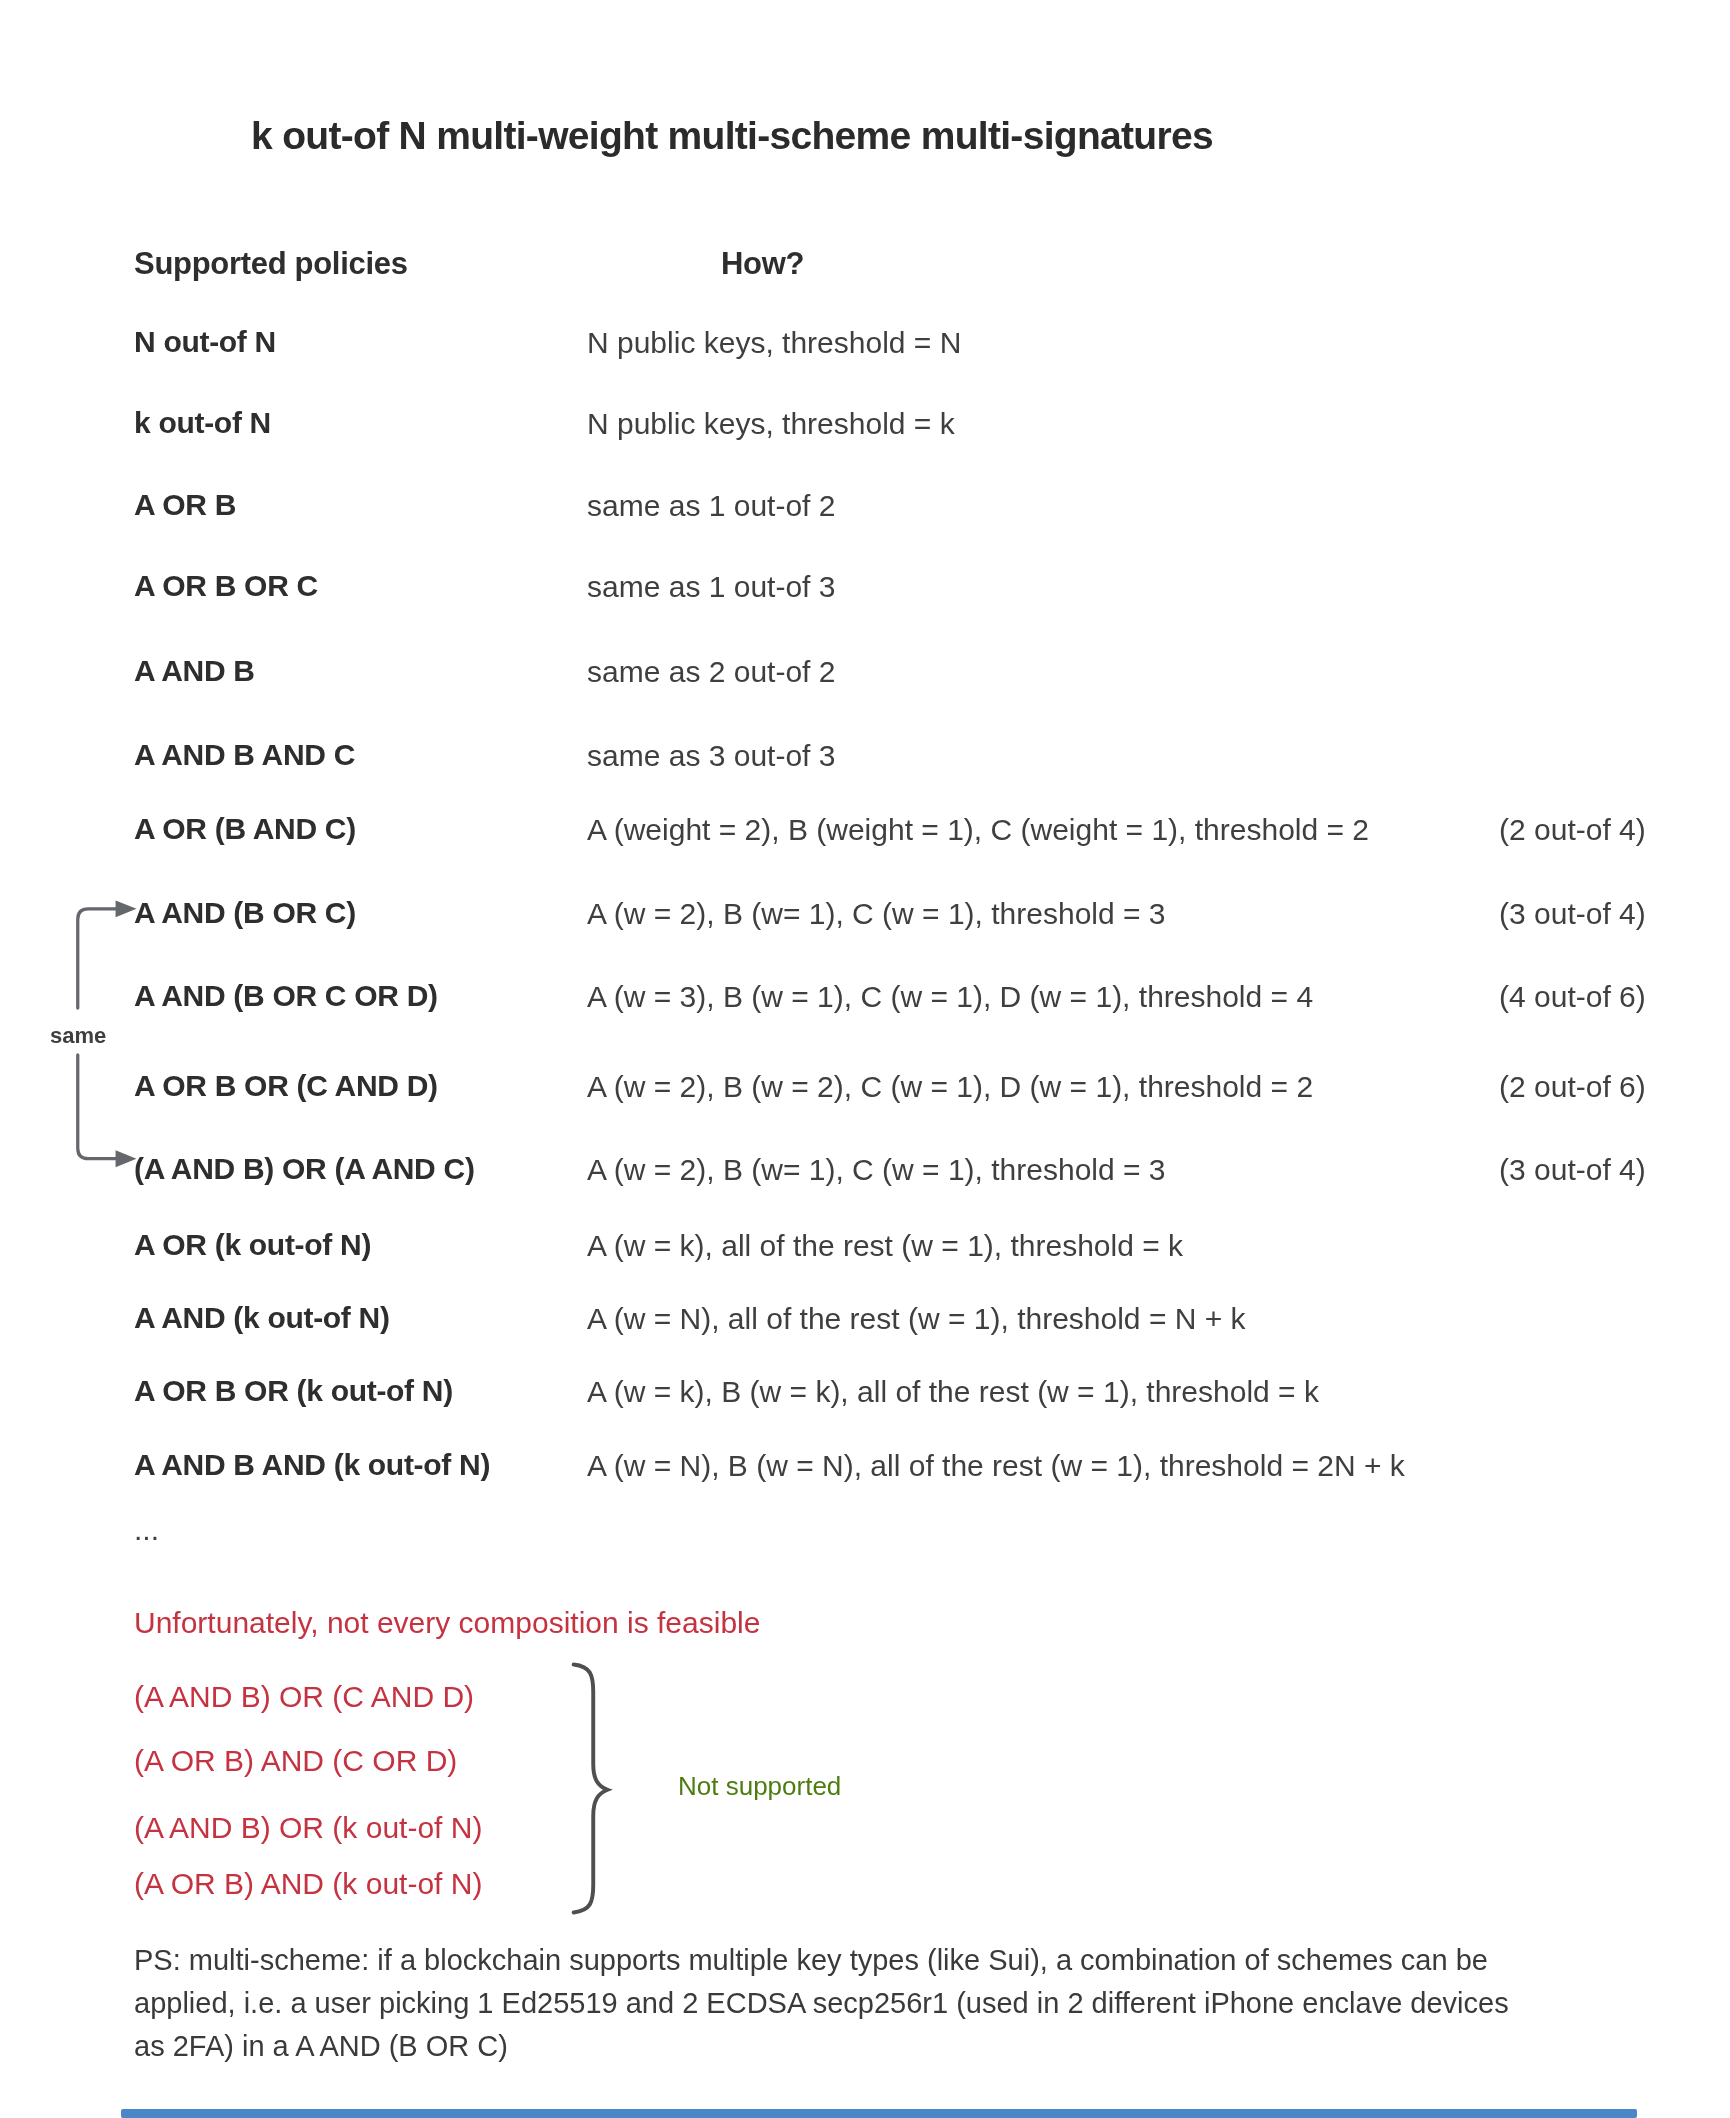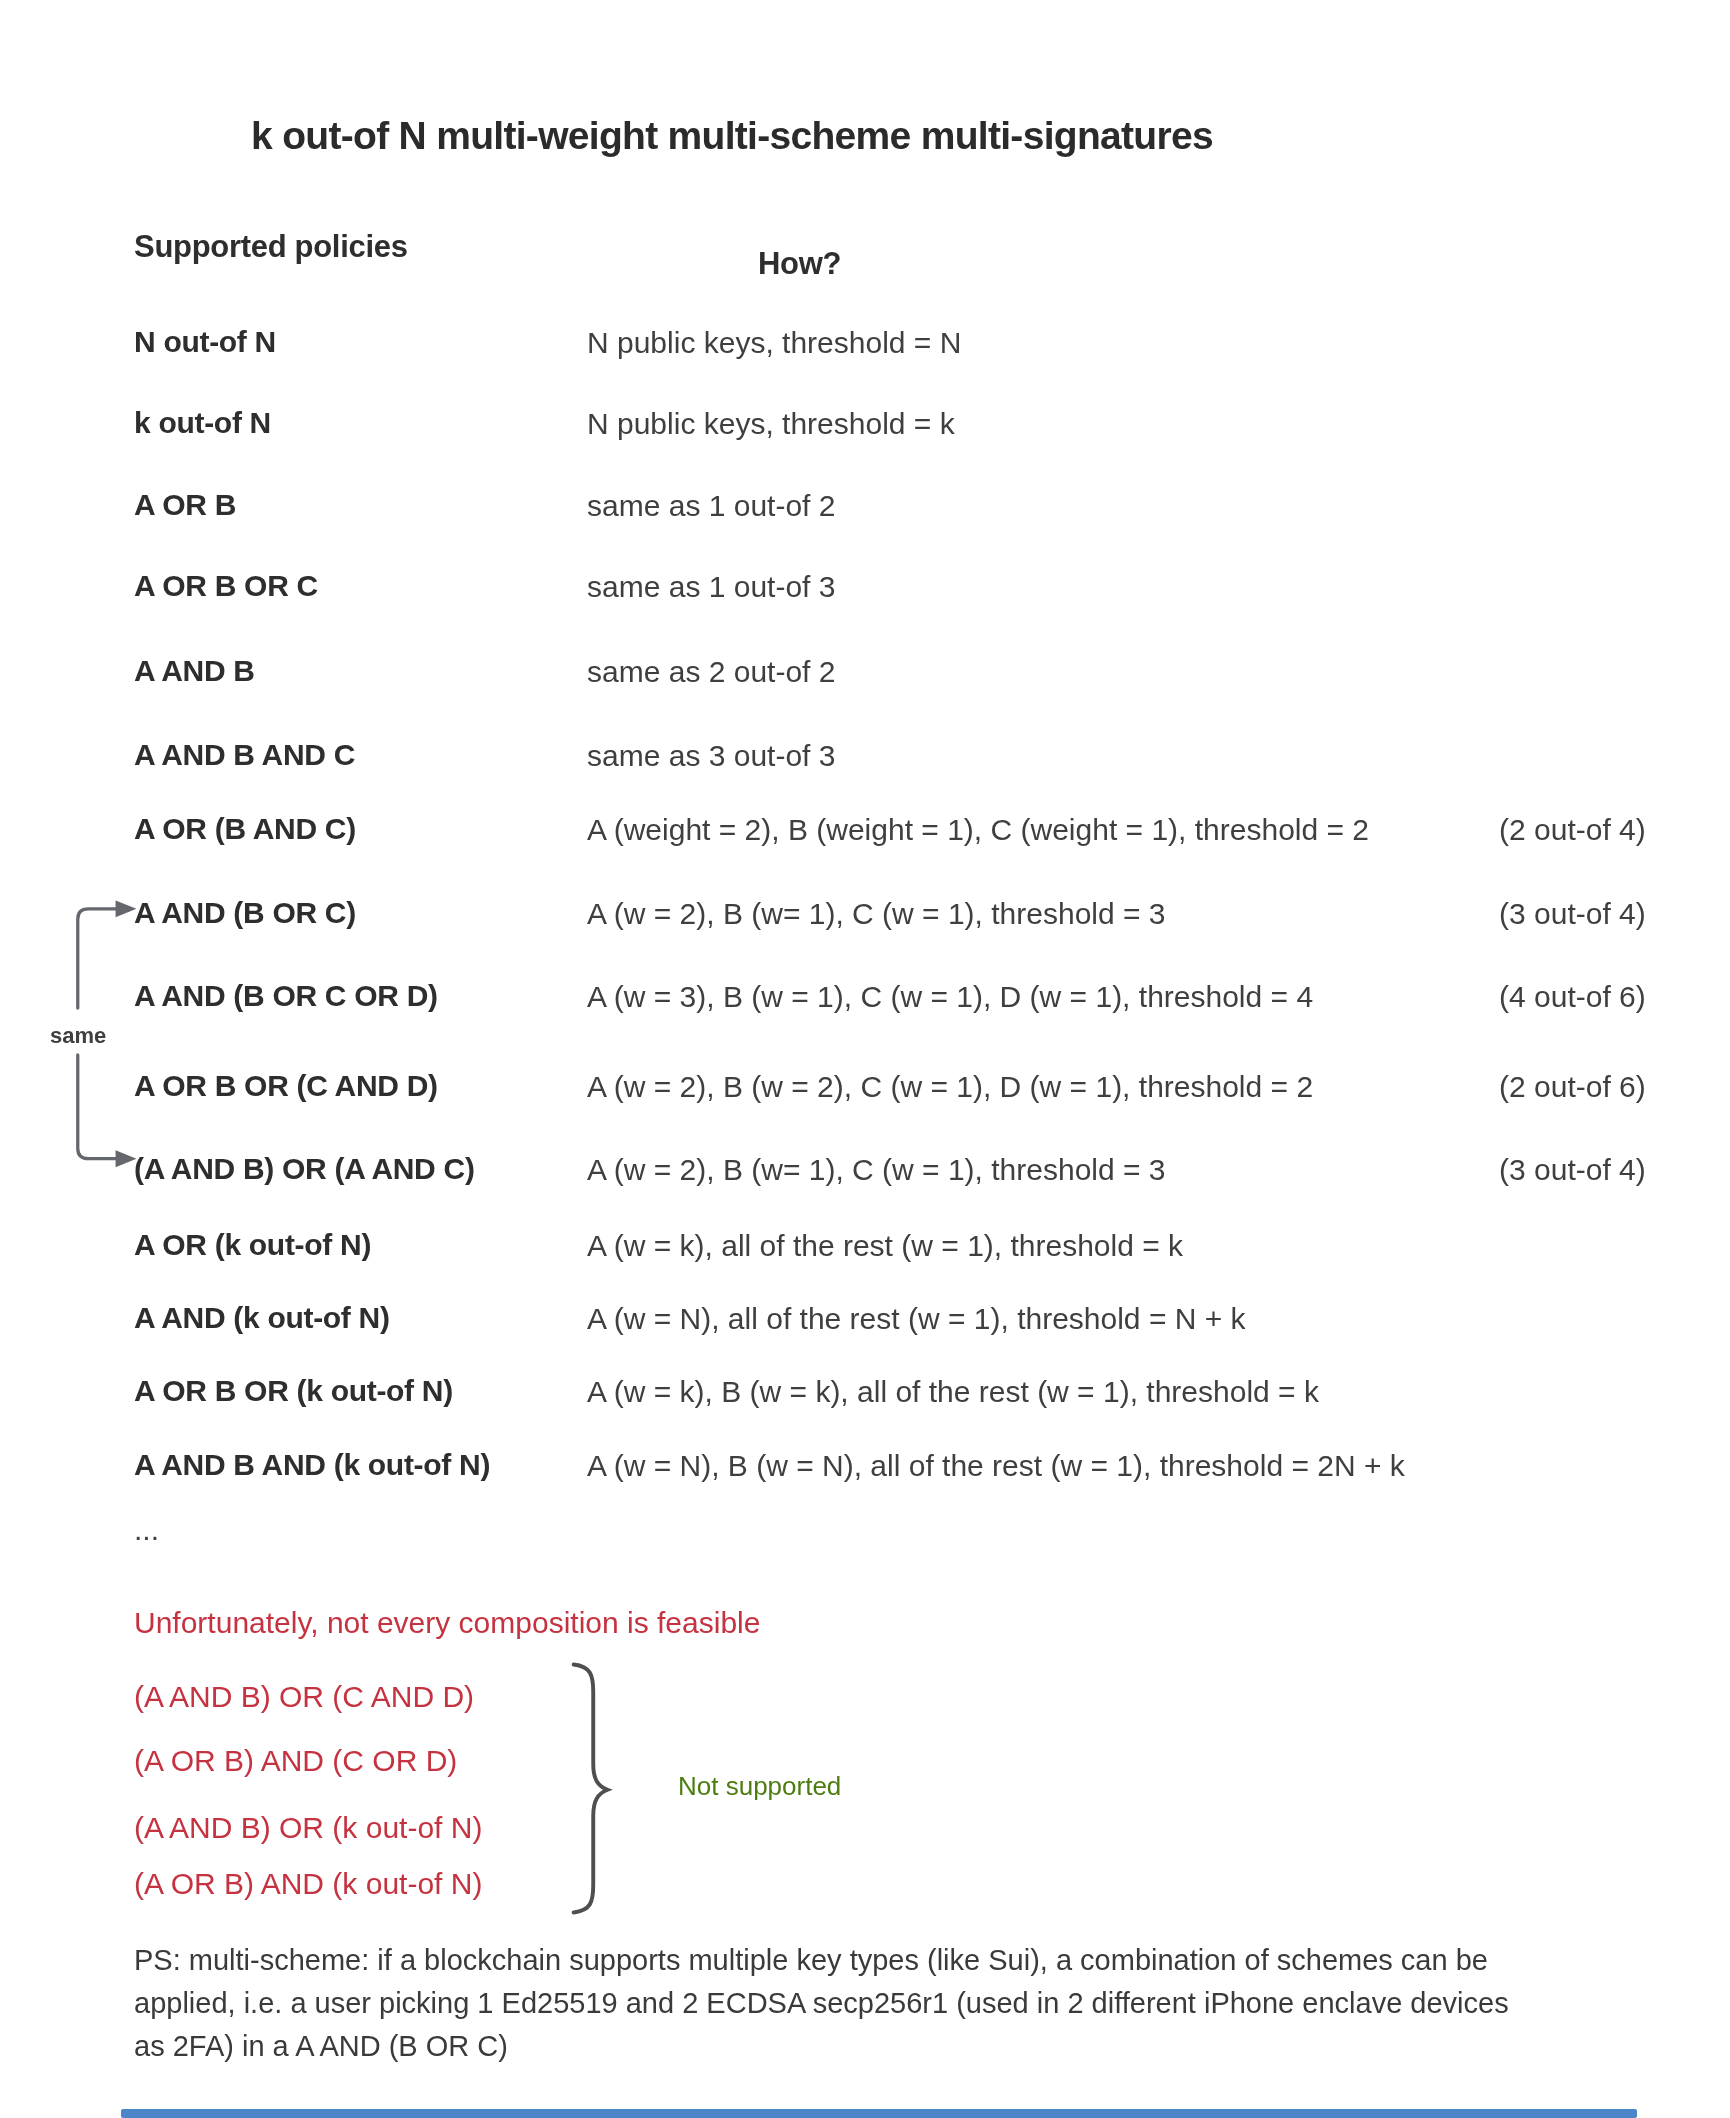--- a/index.html
+++ b/index.html
@@ -3,21 +3,21 @@
 <meta charset="utf-8">
 <style>
   html,body{margin:0;padding:0;background:#ffffff;}
   body{width:1730px;height:2119px;position:relative;font-family:"Liberation Sans",sans-serif;overflow:hidden;}
 
   .title{position:absolute;top:114px;left:0;width:1464px;text-align:center;
          font-size:39px;font-weight:700;color:#2b2b2b;letter-spacing:-0.7px;}
 
   .col-head{position:absolute;font-size:31px;font-weight:700;color:#2e2e2e;letter-spacing:-0.3px;white-space:nowrap;}
   .col-head.policy-h{left:134px;}
-  .col-head.how-h{left:758px;text-align:center;}
+  .col-head.how-h{left:721px;text-align:center;}
 
   .row{position:absolute;left:0;width:1705px;height:38px;}
   .policy{position:absolute;left:134px;top:0;font-size:30px;font-weight:700;color:#2e2e2e;
           letter-spacing:-0.3px;white-space:nowrap;}
   .how{position:absolute;left:563px;top:1.3px;font-size:30px;color:#3f3f3f;white-space:nowrap;margin-left:24px;}
   .note{position:absolute;left:1499px;top:1.3px;font-size:30px;color:#3f3f3f;white-space:nowrap;}
 
   .ellipsis{position:absolute;left:134px;top:1513px;font-size:30px;color:#3f3f3f;}
 
   .same-label{position:absolute;left:50px;top:1023px;font-size:22px;color:#3f3f3f;font-weight:bold;}
@@ -39,21 +39,21 @@
   .ps-line.l2{top:2030px;}
 
   .bottom-bar{position:absolute;left:121px;top:2109px;width:1516px;height:8.5px;
               background:#4a86c8;border-radius:2px;}
 </style>
 </head>
 <body>
 
 <div class="title">k out-of N multi-weight multi-scheme multi-signatures</div>
 
-<span class="col-head policy-h" style="top:229px">Supported policies</span>
+<span class="col-head policy-h" style="top:246px">Supported policies</span>
 <span class="col-head how-h" style="top:246px">How?</span>
 
 <div class="row" style="top:325px">
   <span class="policy">N out-of N</span>
   <span class="how">N public keys, threshold = N</span>
 </div>
 <div class="row" style="top:406px">
   <span class="policy">k out-of N</span>
   <span class="how">N public keys, threshold = k</span>
 </div>

